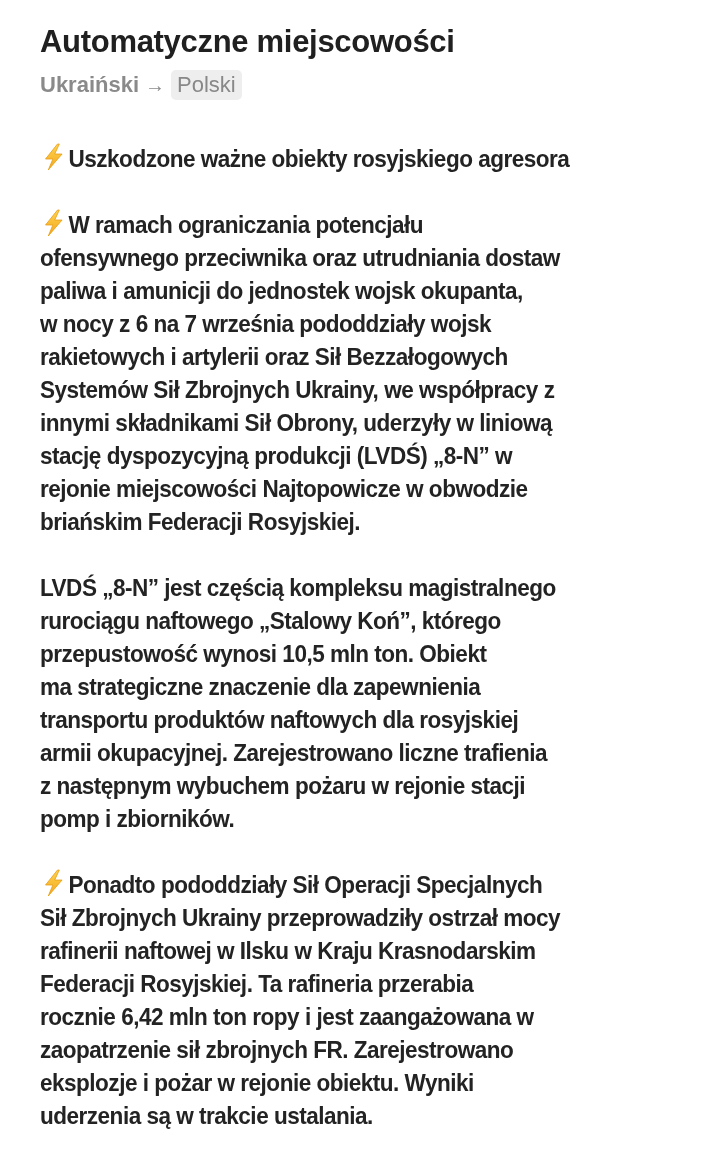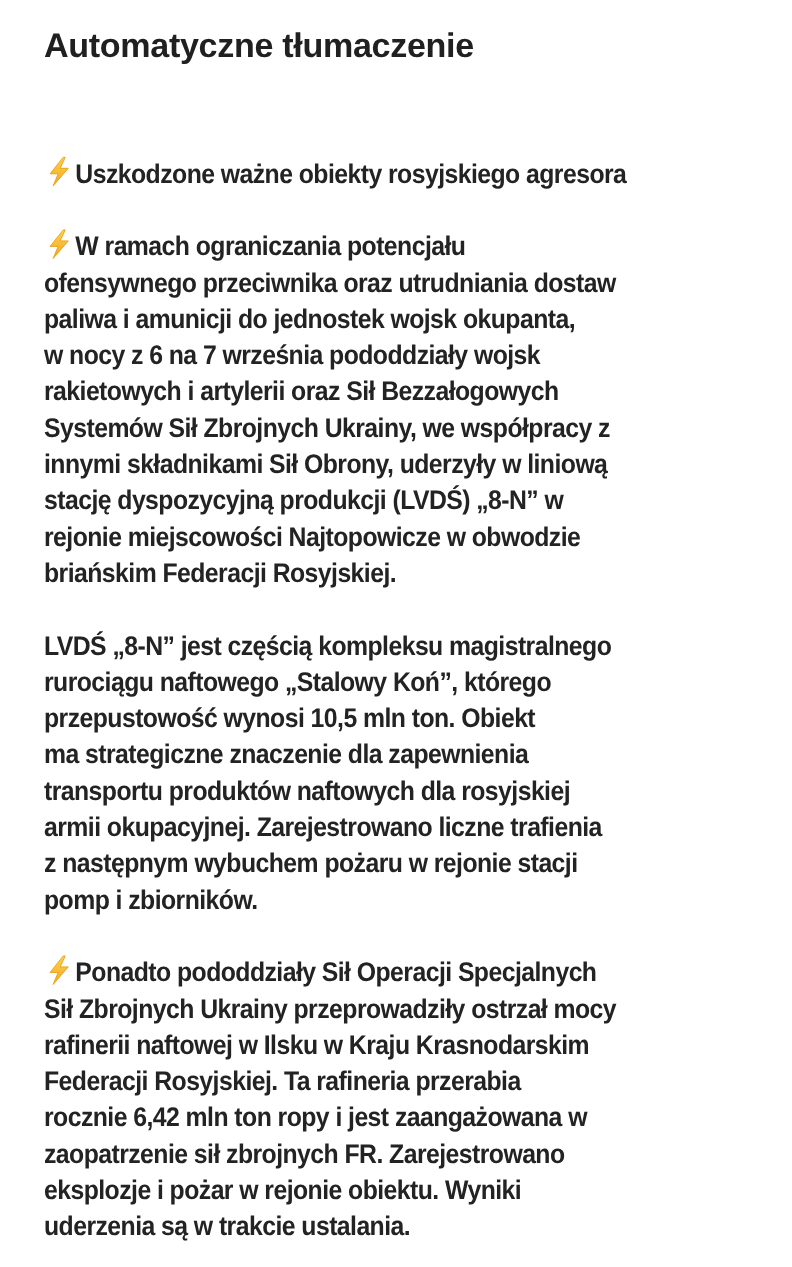--- a/index.html
+++ b/index.html
@@ -75,21 +75,26 @@
       width: 30px;
       height: 28px;
       vertical-align: -4px;
       margin-right: 1px;
     }
   </style>
 </head>
 <body>
 
 <div class="header">
-  <h1 class="title">Automatyczne tłumaczenie</h1>
+  <h1 class="title">Automatyczne miejscowości</h1>
+  <div class="lang-row">
+    <span class="lang-src">Ukraiński</span>
+    <span class="lang-arrow">→</span>
+    <span class="lang-dst">Polski</span>
+  </div>
 </div>
 
 <div class="content">
   <p class="para"><span class="bolt"><svg viewBox="0 0 30 28" width="30" height="28">
           <defs>
             <linearGradient id="bg1" x1="0" y1="0" x2="0" y2="1">
               <stop offset="0" stop-color="#ffd34d"></stop>
               <stop offset="1" stop-color="#f2a81d"></stop>
             </linearGradient>
           </defs>

